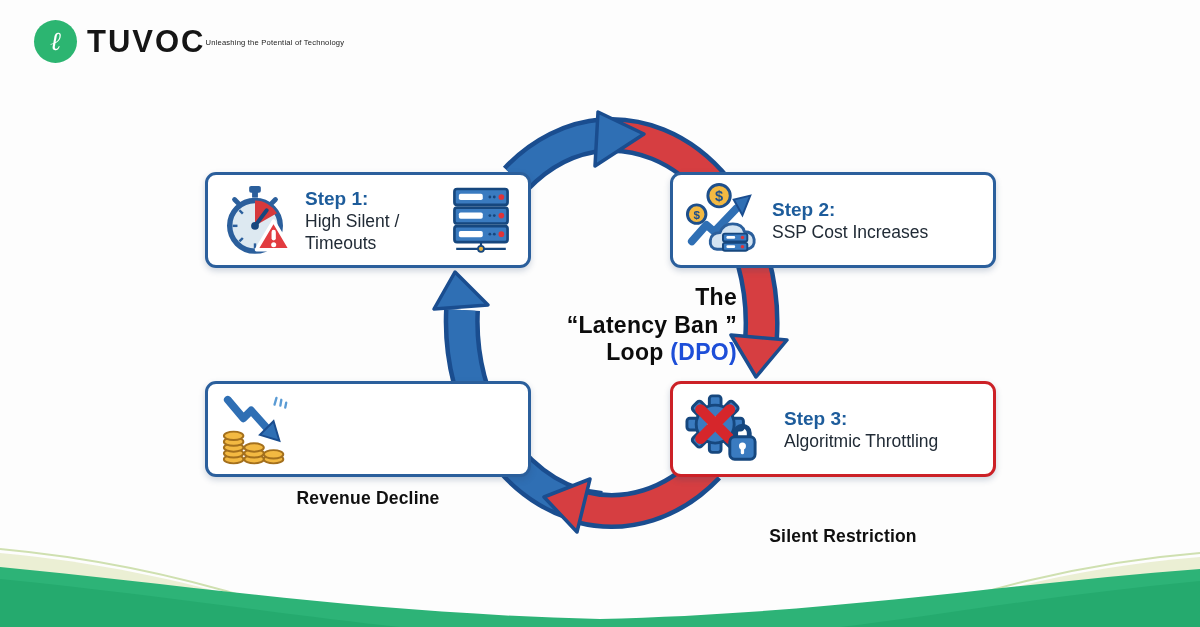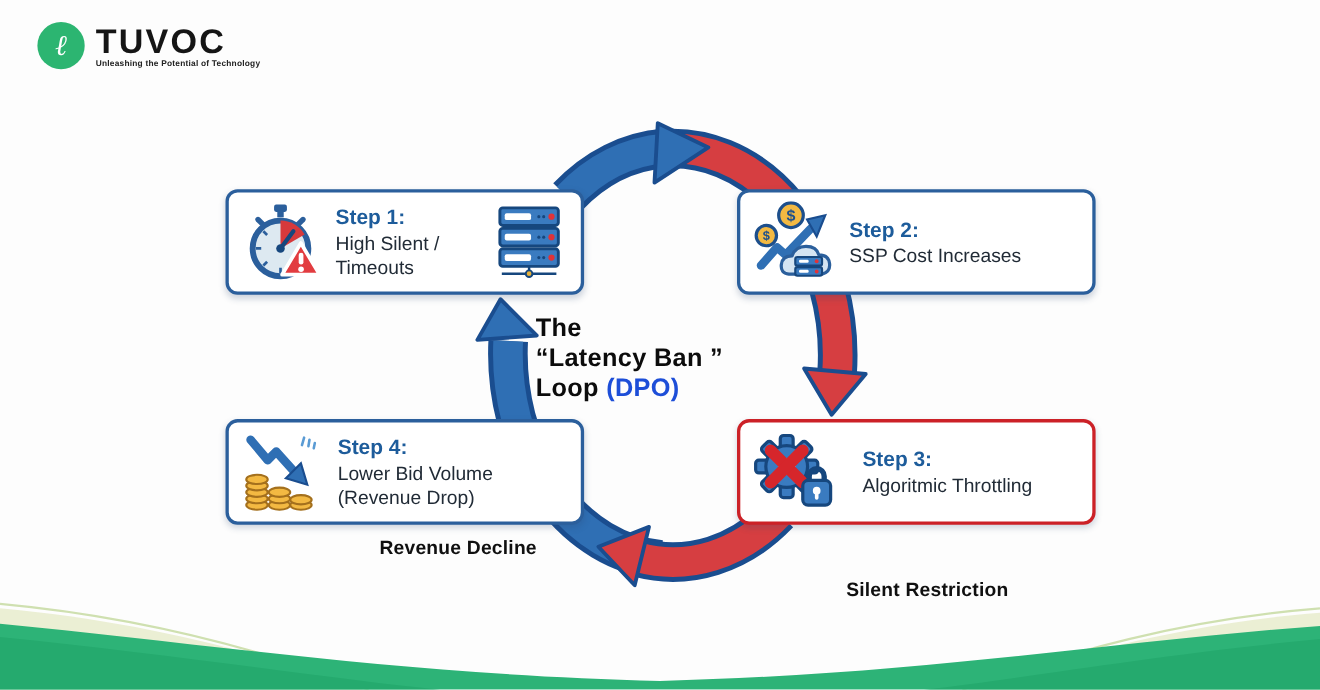--- a/index.html
+++ b/index.html
@@ -5,50 +5,50 @@
   html,body{margin:0;padding:0;}
   body{width:1200px;height:627px;position:relative;overflow:hidden;background:#fdfdfd;
        font-family:"Liberation Sans",sans-serif;}
   #stage{position:absolute;inset:0;}
 
   
   .logo{position:absolute;left:34px;top:20px;display:flex;align-items:center;gap:10px;z-index:5;}
   .logo-mark{width:43px;height:43px;border-radius:50%;background:#2cb571;color:#fff;
      display:flex;align-items:center;justify-content:center;
      font-family:"DejaVu Serif",serif;font-style:italic;font-size:26px;}
-  .logo-texts{display:flex;flex-direction:column;line-height:1;}
+  .logo-texts{display:flex;flex-direction:row;line-height:1;}
   .logo-name{font-size:31px;font-weight:bold;color:#151515;letter-spacing:2px;}
-  .logo-tagline{font-size:7.6px;font-weight:bold;color:#222;margin-top:1px;letter-spacing:.2px;}
+  .logo-tagline{font-size:7.6px;font-weight:normal;color:#222;margin-top:13px;letter-spacing:.2px;}
 
   
   #ring{position:absolute;left:0;top:0;z-index:1;}
 
   
   .box{position:absolute;width:326px;height:96px;background:#fff;border:3px solid #2b5f9c;
        border-radius:11px;box-shadow:0 3px 6px rgba(40,70,110,.22);
        display:flex;align-items:center;gap:13px;padding:0 10px 0 12px;box-sizing:border-box;z-index:3;}
   #box1{left:205px;top:172px;padding-left:10px;}
   #box2{left:670px;top:172px;}
   #box3{left:670px;top:381px;border-color:#cc2127;gap:25px;}
   #box4{left:205px;top:381px;}
   .step-icon{flex:none;}
   .step-text{display:flex;flex-direction:column;}
   .step-label{color:#1d5c9b;font-weight:bold;font-size:19px;line-height:23px;}
   .step-line{color:#212b36;font-size:17.5px;line-height:22px;}
   .right-icon{margin-left:auto;margin-right:6px;flex:none;}
 
   
-  .center-title{position:absolute;left:487px;top:284px;width:250px;text-align:left;z-index:2;
+  .center-title{position:absolute;left:487px;top:284px;width:250px;text-align:right;z-index:2;
       font-size:23px;font-weight:bold;color:#0c0c0c;line-height:27.5px;letter-spacing:.3px;}
   .dpo{color:#1d4ed8;}
 
   
   .caption{position:absolute;width:240px;text-align:center;font-size:17.5px;font-weight:bold;
       color:#101010;z-index:3;letter-spacing:.2px;}
-  #cap-revenue{left:248px;top:488px;text-align:right;}
+  #cap-revenue{left:248px;top:488px;}
   #cap-restriction{left:723px;top:486px;margin-top:40px;}
 
   
   #wave{position:absolute;left:0;bottom:0;z-index:0;}
 </style>
 </head>
 <body>
 
 <div id="stage">
 
@@ -210,25 +210,20 @@
         <ellipse cx="14" cy="57" rx="10" ry="4.3"></ellipse>
           <ellipse cx="14" cy="51" rx="10" ry="4.3"></ellipse>
         <ellipse cx="14" cy="45" rx="10" ry="4.3"></ellipse>
         <ellipse cx="35" cy="69" rx="10" ry="4.3"></ellipse>
           <ellipse cx="35" cy="63" rx="10" ry="4.3"></ellipse>
         <ellipse cx="35" cy="57" rx="10" ry="4.3"></ellipse>
         <ellipse cx="55" cy="69" rx="10" ry="4.3"></ellipse>
           <ellipse cx="55" cy="64" rx="10" ry="4.3"></ellipse>
       </g>
     </svg>
-    <div class="step-text">
-      <span class="step-label">Step 4:</span>
-      <span class="step-line">Lower Bid Volume</span>
-      <span class="step-line">(Revenue Drop)</span>
-    </div>
   </div>
 
   <div class="caption" id="cap-revenue">Revenue Decline</div>
   <div class="caption" id="cap-restriction">Silent Restriction</div>
 
   <svg id="wave" width="1200" height="90" viewBox="0 0 1200 90">
     <path d="M0,16 C130,28 235,56 330,90 L0,90 Z" fill="#ebefd4"></path>
     <path d="M0,12 C130,24 240,54 335,90" fill="none" stroke="#cfe0b0" stroke-width="2"></path>
     <path d="M1200,20 C1075,30 975,58 880,90 L1200,90 Z" fill="#ebefd4"></path>
     <path d="M1200,16 C1075,26 970,56 875,90" fill="none" stroke="#cfe0b0" stroke-width="2"></path>

